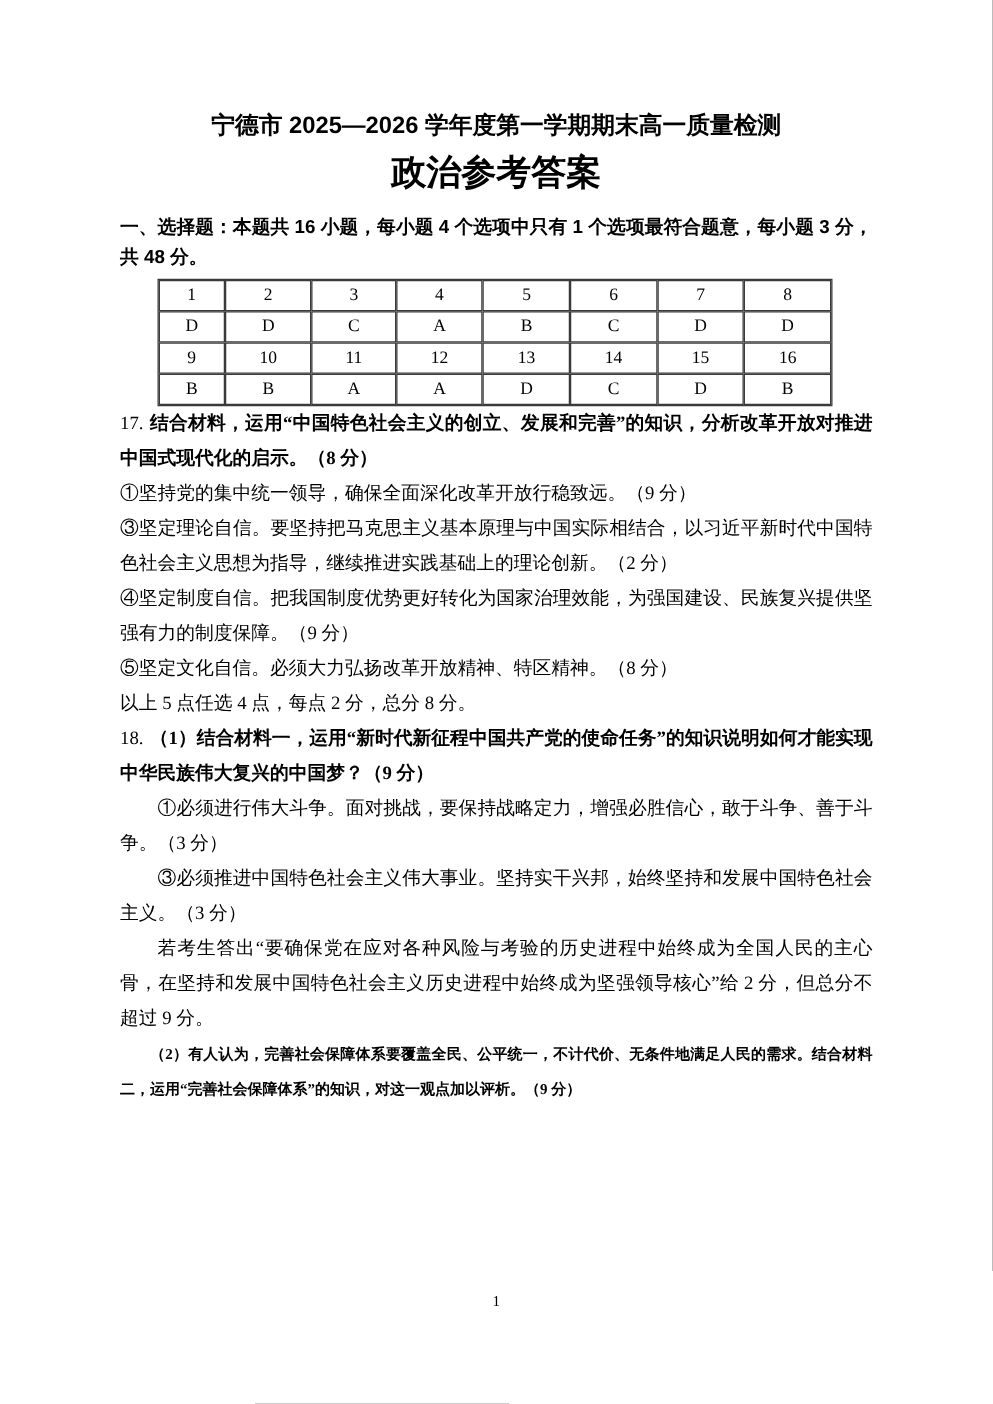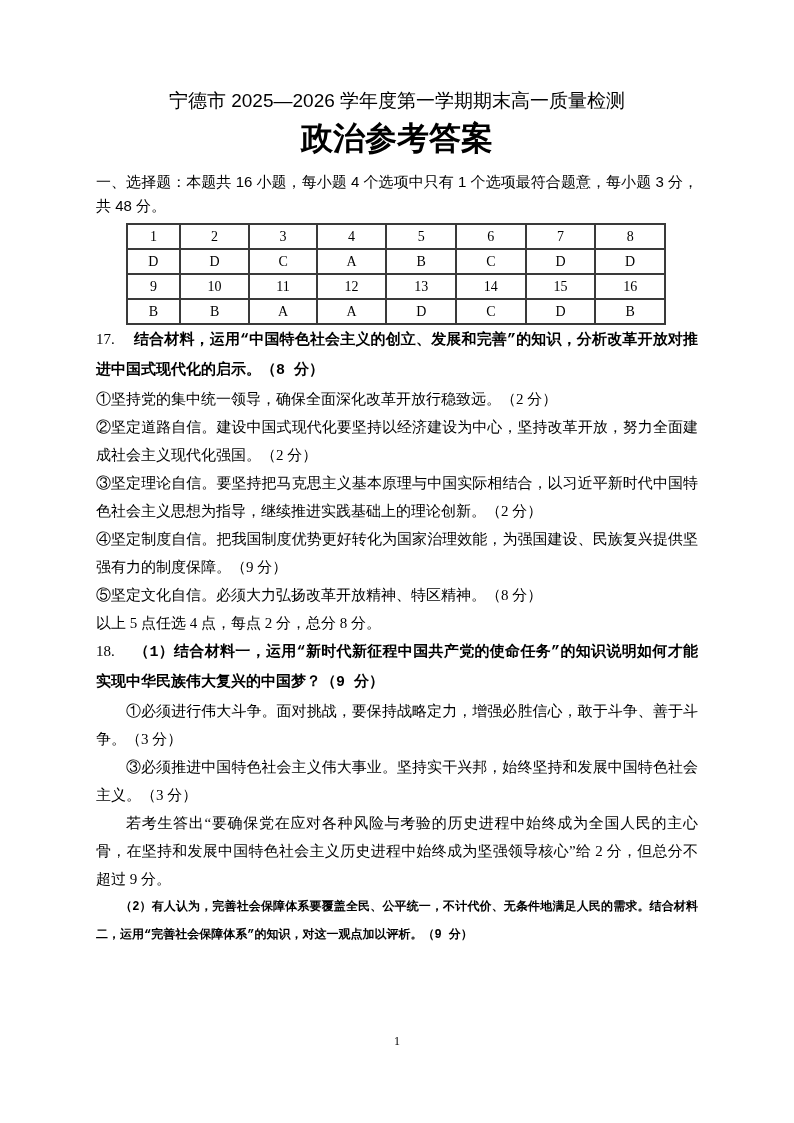--- a/index.html
+++ b/index.html
@@ -12,37 +12,37 @@
     font-family:"Liberation Serif","DejaVu Serif",serif;
     overflow:hidden;
   }
   .content { padding:88px 96px 0 96px; }
 
   .doc-title {
     margin:0;
     text-align:center;
     font-size:19px;
     line-height:26px;
-    font-weight:normal;
+    font-weight:bold;
     font-family:"Liberation Sans","DejaVu Sans",sans-serif;
   }
   .doc-subtitle {
     margin:8px 0 0 0;
     text-align:center;
-    font-size:32px;
+    font-size:28px;
     line-height:32px;
     font-weight:bold;
     font-family:"Liberation Sans","DejaVu Sans",sans-serif;
   }
 
   .sec-head {
     margin:16px 0 0 0;
     font-size:15px;
     line-height:24px;
-    font-weight:normal;
+    font-weight:bold;
     font-family:"Liberation Sans","DejaVu Sans",sans-serif;
     text-align:justify;
   }
 
   table.answers {
     border-collapse:separate;
     border-spacing:0;
     margin:5px 0 0 30px;
     width:540px;
     border:1px solid #3a3a3a;
@@ -59,30 +59,30 @@
 
   .sec2-head { margin-top:10px; }
 
   p.body, p.stem {
     margin:0;
     font-size:15px;
     line-height:28px;
     text-align:justify;
   }
   p.stem b, p.stem2 {
-    font-family:Liberation Mono, monospace;
+    font-family:Liberation Serif, serif;
     font-weight:bold;
   }
   p.stem2 {
     margin:0;
     font-size:12px;
     line-height:28px;
     text-align:justify;
   }
-  .qnum { margin-right:19px; }
+  .qnum { margin-right:5px; }
   .indent { text-indent:2em; }
   .gap { margin-top:28px; }
   .stem-gap { margin-top:6px; }
 
   .footer {
     position:absolute;
     left:0; right:0;
     bottom:74px;
     text-align:center;
     font-size:12px;
@@ -140,22 +140,21 @@
           <td>D</td>
           <td>C</td>
           <td>D</td>
           <td>B</td>
         </tr>
       </tbody>
     </table>
 
 
     <p class="stem stem-gap"><span class="qnum">17.</span><b>结合材料，运用“中国特色社会主义的创立、发展和完善”的知识，分析改革开放对推进中国式现代化的启示。（8 分）</b></p>
-    <p class="body">①坚持党的集中统一领导，确保全面深化改革开放行稳致远。（2 分）</p>
-    <p class="body">②坚定道路自信。建设中国式现代化要坚持以经济建设为中心，坚持改革开放，努力全面建成社会主义现代化强国。（2 分）</p>
+    <p class="body">①坚持党的集中统一领导，确保全面深化改革开放行稳致远。（9 分）</p>
     <p class="body">③坚定理论自信。要坚持把马克思主义基本原理与中国实际相结合，以习近平新时代中国特色社会主义思想为指导，继续推进实践基础上的理论创新。（2 分）</p>
     <p class="body">④坚定制度自信。把我国制度优势更好转化为国家治理效能，为强国建设、民族复兴提供坚强有力的制度保障。（9 分）</p>
     <p class="body">⑤坚定文化自信。必须大力弘扬改革开放精神、特区精神。（8 分）</p>
     <p class="body">以上 5 点任选 4 点，每点 2 分，总分 8 分。</p>
 
     <p class="stem gap"><span class="qnum">18.</span><b>（1）结合材料一，运用“新时代新征程中国共产党的使命任务”的知识说明如何才能实现中华民族伟大复兴的中国梦？（9 分）</b></p>
     <p class="body indent">①必须进行伟大斗争。面对挑战，要保持战略定力，增强必胜信心，敢于斗争、善于斗争。（3 分）</p>
     <p class="body indent">③必须推进中国特色社会主义伟大事业。坚持实干兴邦，始终坚持和发展中国特色社会主义。（3 分）</p>
     <p class="body indent">若考生答出“要确保党在应对各种风险与考验的历史进程中始终成为全国人民的主心骨，在坚持和发展中国特色社会主义历史进程中始终成为坚强领导核心”给 2 分，但总分不超过 9 分。</p>
 

